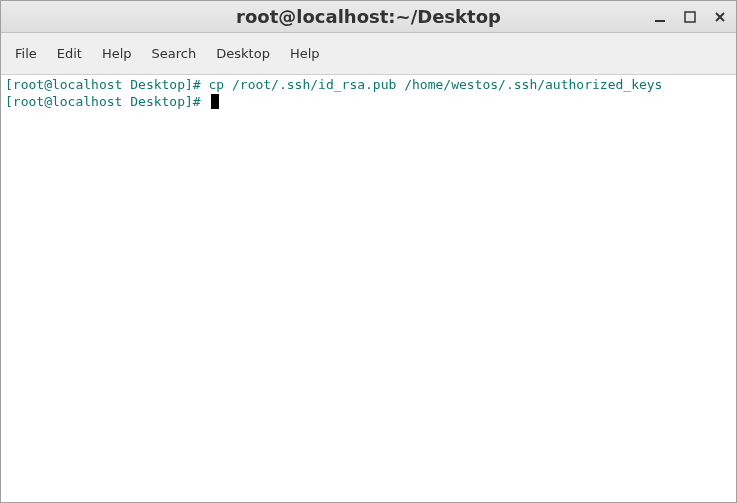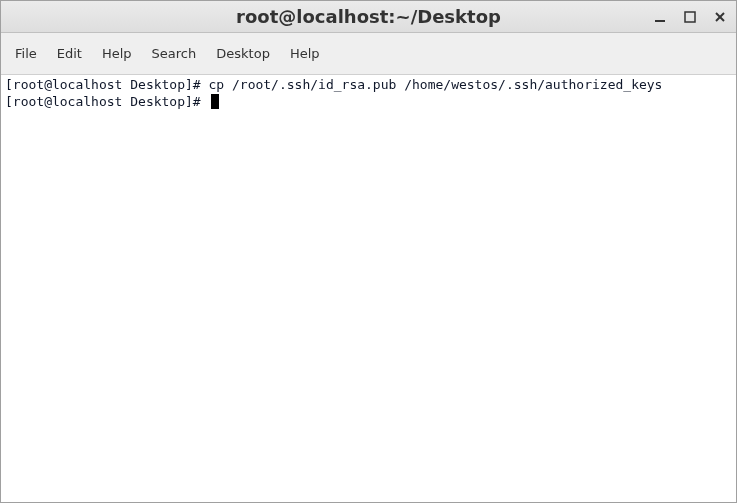--- a/index.html
+++ b/index.html
@@ -69,21 +69,21 @@
       font-size: 13px;
       color: #333333;
       cursor: pointer;
     }
     .terminal-area {
       flex: 1;
       background: #ffffff;
       font-family: "DejaVu Sans Mono", "Liberation Mono", monospace;
       font-size: 13px;
       line-height: 1.3;
-      color: #0f172a;
+      color: #0f766e;
       padding: 2px 4px;
       white-space: pre-wrap;
       word-break: break-all;
       position: relative;
     }
     .terminal-line {
       display: block;
     }
     .cursor {
       display: inline-block;

